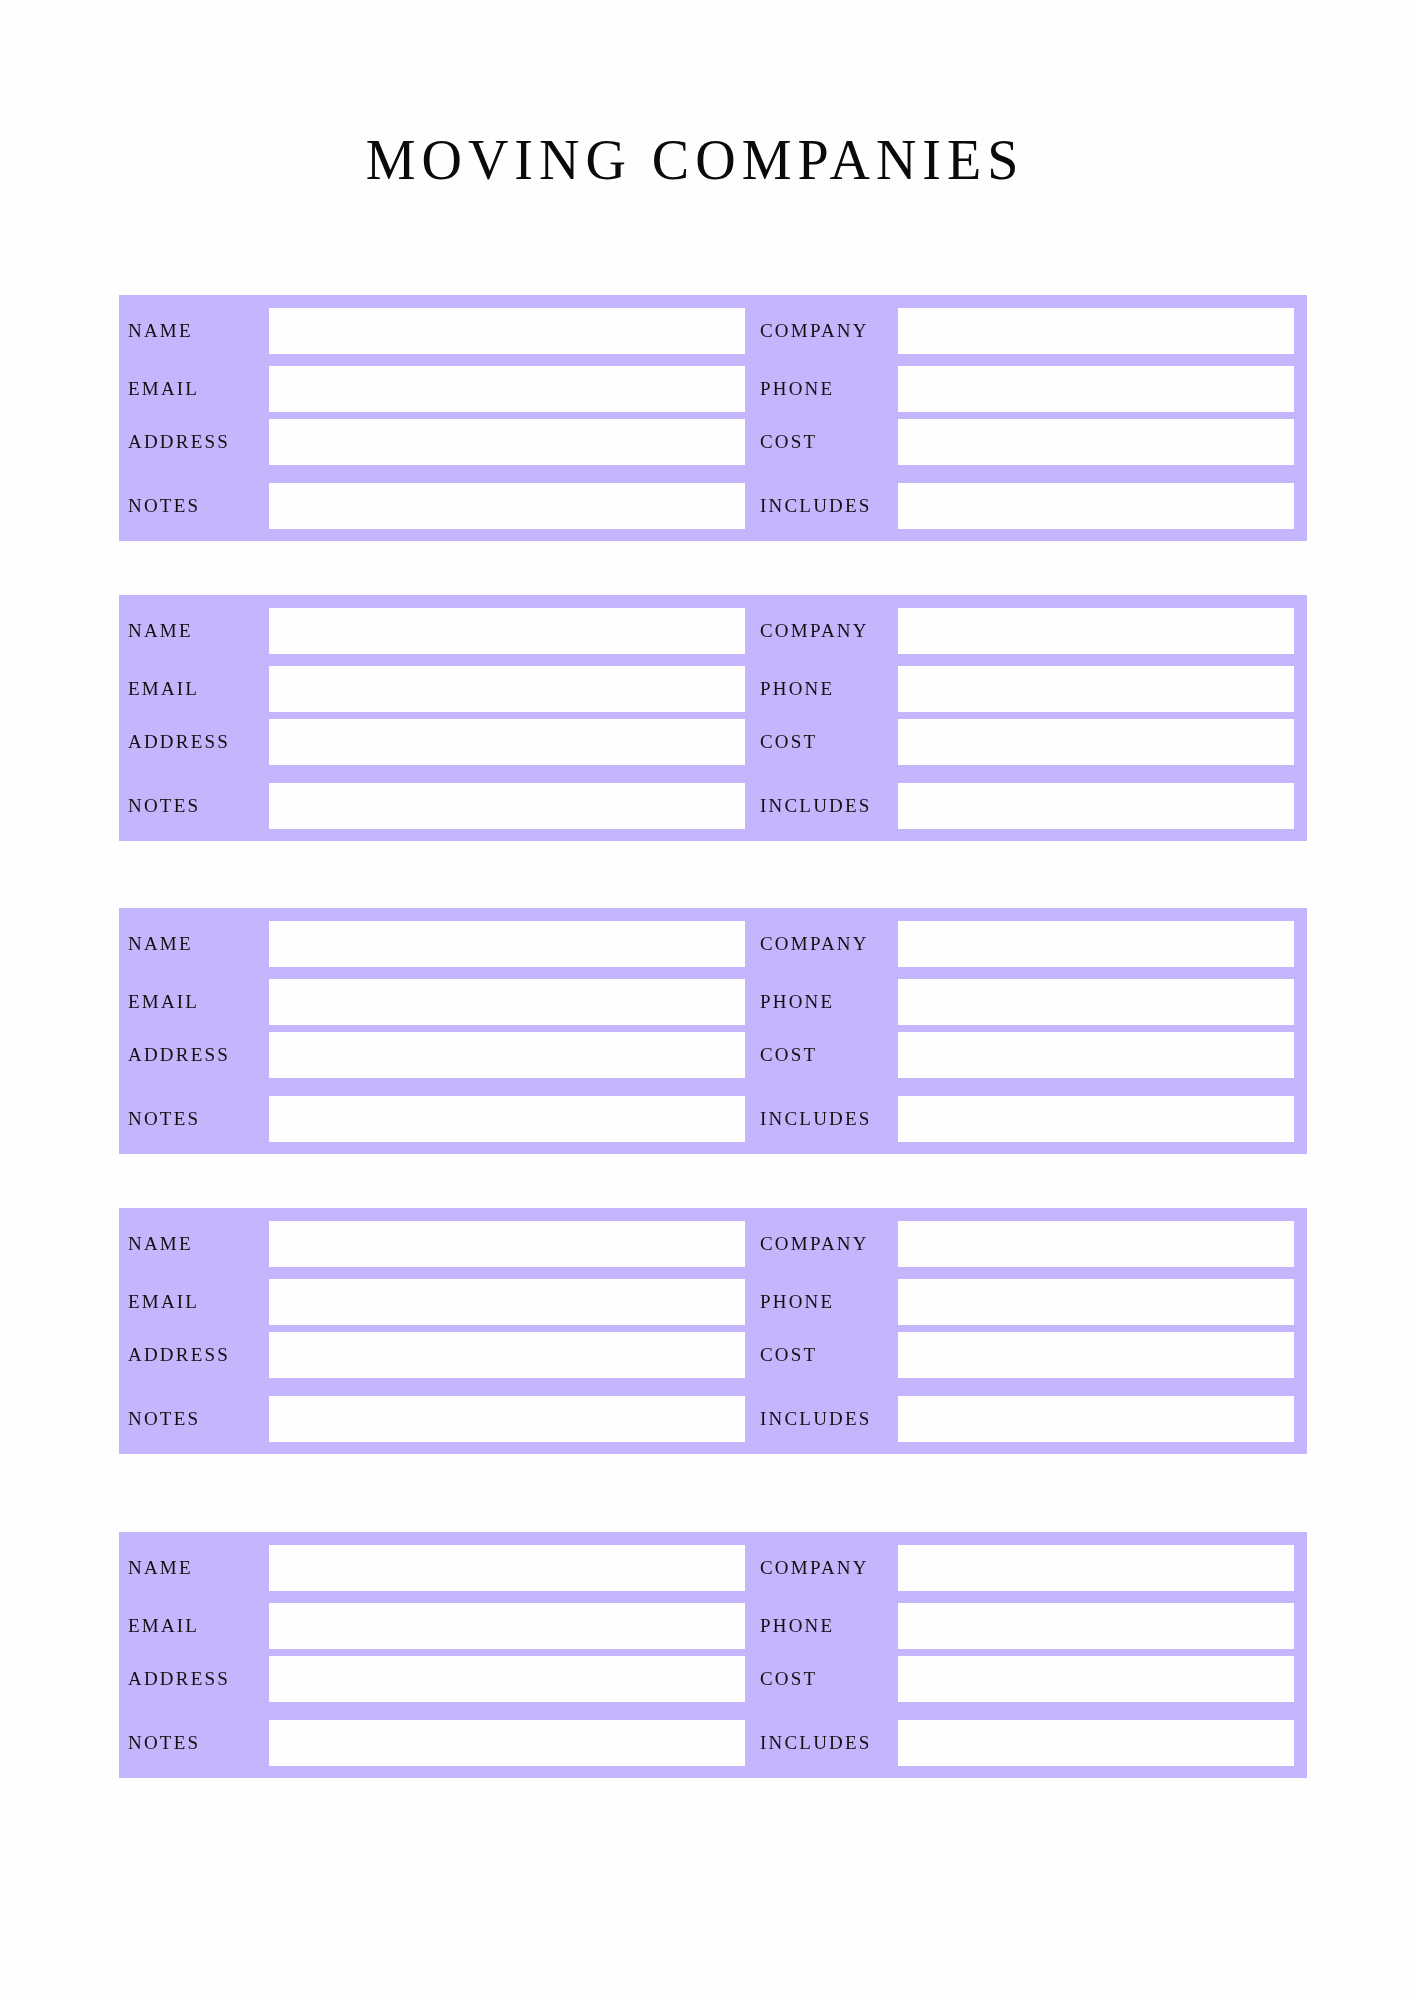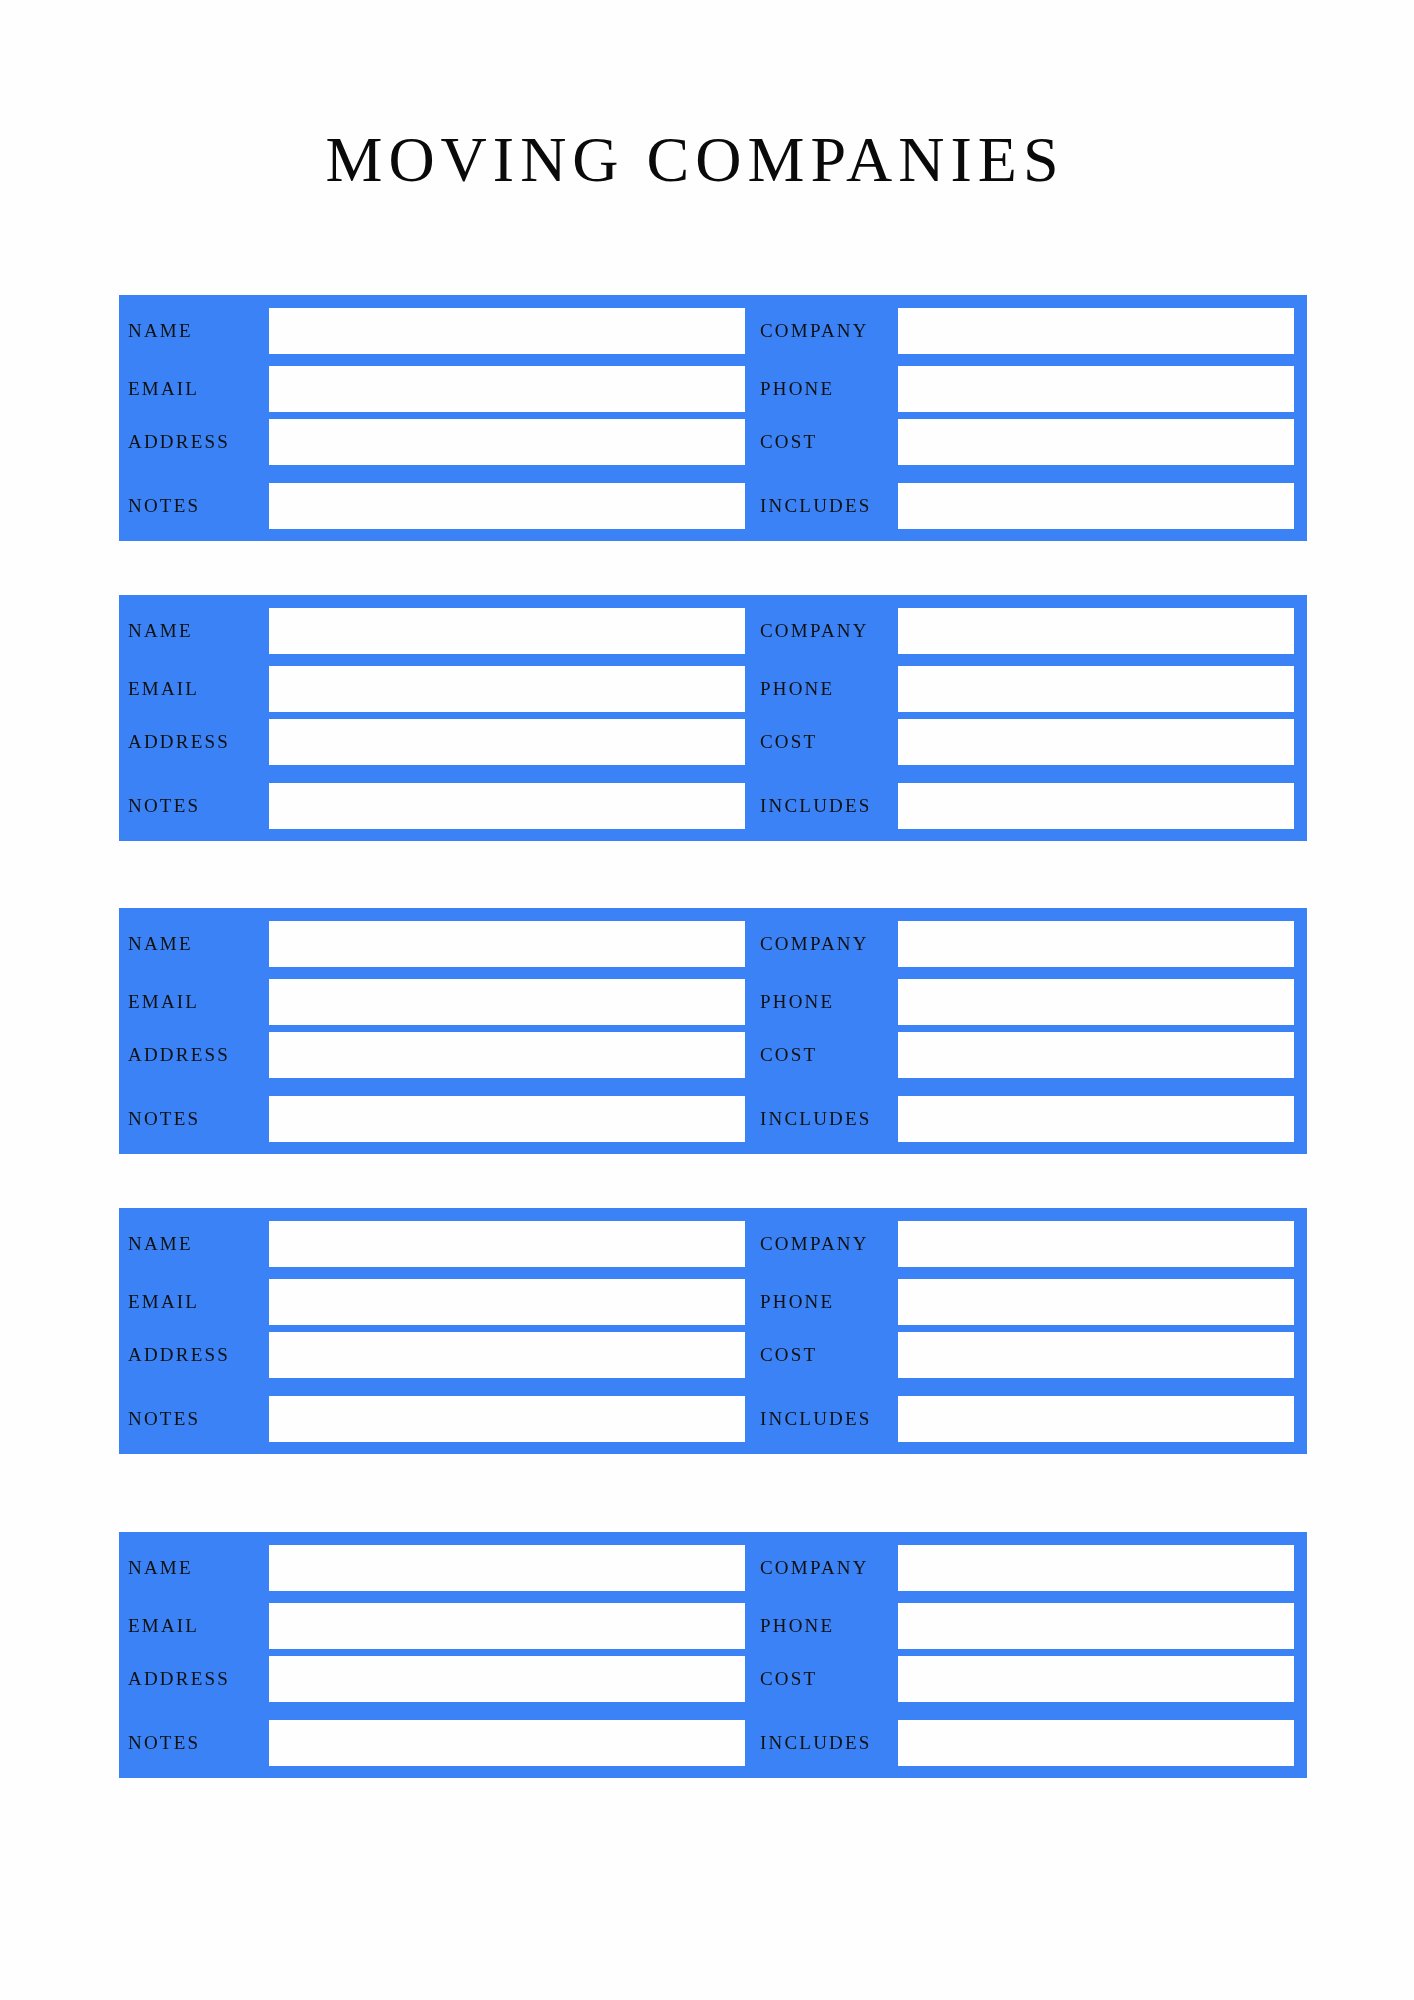--- a/index.html
+++ b/index.html
@@ -15,33 +15,33 @@
       font-family: "DejaVu Serif", "Liberation Serif", serif;
       color: #111111;
     }
     .page-title {
       position: absolute;
       left: 0;
       width: 1390px;
       top: 112px;
       text-align: center;
       font-family: "Liberation Serif", "DejaVu Serif", serif;
-      font-size: 64px;
+      font-size: 56px;
       line-height: 96px;
       letter-spacing: 6px;
       font-weight: normal;
       color: #0a0a0a;
       margin: 0;
     }
     .panel {
       position: absolute;
       left: 119px;
       width: 1188px;
       height: 246px;
-      background: #3b82f6;
+      background: #c4b5fd;
     }
     .row {
       position: absolute;
       left: 0;
       width: 1188px;
       height: 46px;
     }
     .row:nth-child(1) { top: 13px; }
     .row:nth-child(2) { top: 71px; text-decoration: underline; }
     .row:nth-child(3) { top: 124px; }

